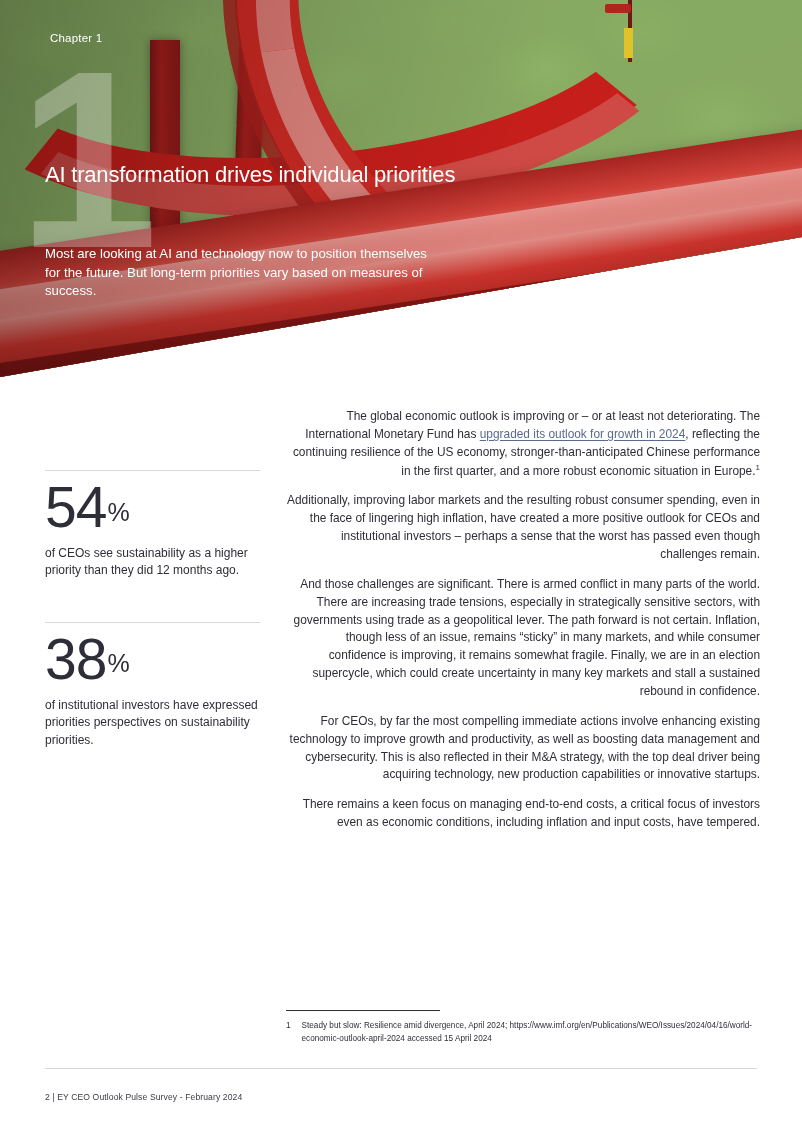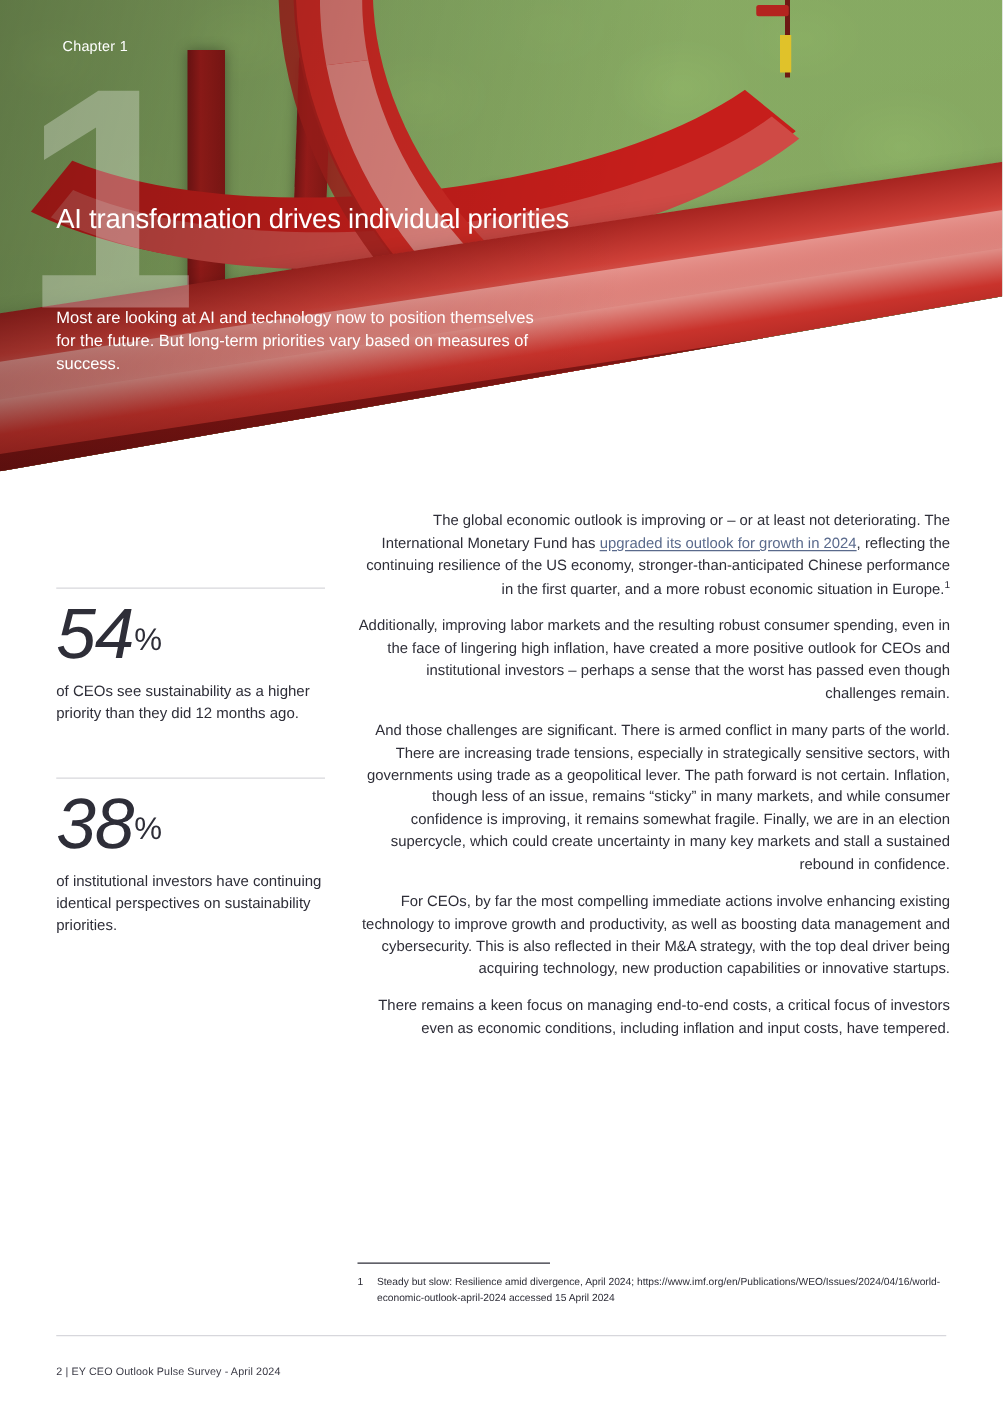--- a/index.html
+++ b/index.html
@@ -222,21 +222,20 @@
   }
   .stat-figure {
     font-weight: 300;
     color: #2e2e38;
     line-height: 1;
     white-space: nowrap;
   }
   .stat-number {
     font-size: 57px;
     letter-spacing: -1px;
-    font-style: italic;
   }
   .stat-pct {
     font-size: 25px;
     vertical-align: super;
     line-height: 1;
     margin-left: 1px;
   }
   .stat-caption {
     margin-top: 9px;
     font-size: 12px;
@@ -342,21 +341,21 @@
       <span class="stat-number">54</span><span class="stat-pct">%</span>
     </div>
     <div class="stat-caption">of CEOs see sustainability as a higher priority than they did 12 months ago.</div>
   </div>
 
   <div class="stat-block">
     <div class="stat-rule"></div>
     <div class="stat-figure">
       <span class="stat-number">38</span><span class="stat-pct">%</span>
     </div>
-    <div class="stat-caption">of institutional investors have continuing identical perspectives on sustainability priorities.</div>
+    <div class="stat-caption">of institutional investors have expressed priorities perspectives on sustainability priorities.</div>
   </div>
 
 </div>
 
 <div class="body-col">
 
   <p><span>The global economic outlook is improving or – or at least not deteriorating. The International Monetary Fund has </span><a class="inline-link" href="#">upgraded its outlook for growth in 2024</a><span>, reflecting the continuing resilience of the US economy, stronger-than-anticipated Chinese performance in the first quarter, and a more robust economic situation in Europe.</span><span class="sup">1</span></p>
 
   <p>Additionally, improving labor markets and the resulting robust consumer spending, even in the face of lingering high inflation, have created a more positive outlook for CEOs and institutional investors – perhaps a sense that the worst has passed even though challenges remain.</p>
 
@@ -370,13 +369,13 @@
 
 <div class="footnote">
   <div class="footnote-rule"></div>
   <div class="footnote-row">
     <span class="footnote-num">1</span>
     <span class="footnote-text">Steady but slow: Resilience amid divergence, April 2024; https://www.imf.org/en/Publications/WEO/Issues/2024/04/16/world-economic-outlook-april-2024 accessed 15 April 2024</span>
   </div>
 </div>
 
 <div class="footer-rule"></div>
-<div class="footer-text">2  |  EY CEO Outlook Pulse Survey - April 2024</div>
+<div class="footer-text">2  |  EY CEO Outlook Pulse Survey - February 2024</div>
 
 </body></html>

